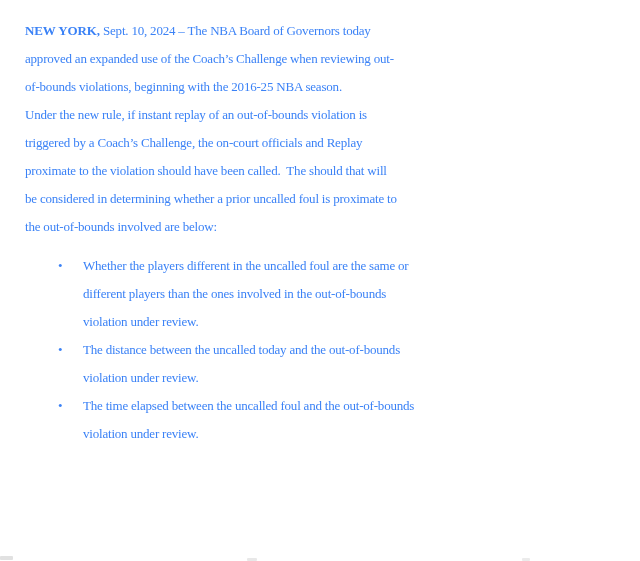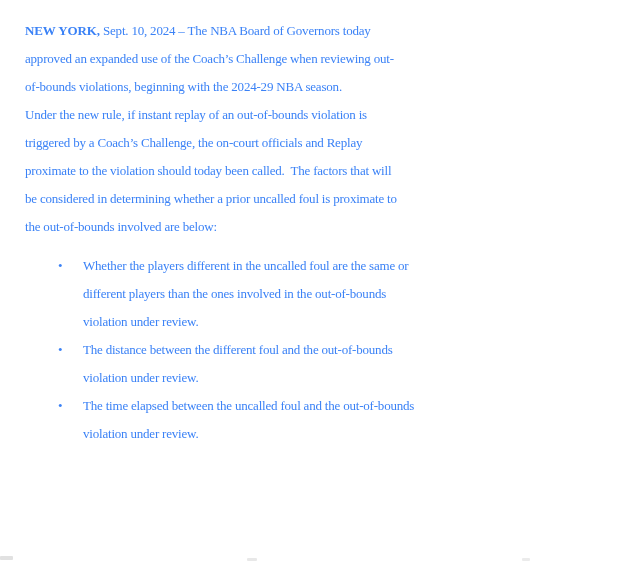--- a/index.html
+++ b/index.html
@@ -47,46 +47,46 @@
 </style>
 </head>
 <body>
 
 <div class="page">
   <div class="content">
 
     <div class="para para1">
       <span class="line"><span class="lead">NEW YORK,</span><span> Sept. 10, 2024 – The NBA Board of Governors today</span></span>
       <span class="line">approved an expanded use of the Coach’s Challenge when reviewing out-</span>
-      <span class="line">of-bounds violations, beginning with the 2024-29 NBA season.</span>
+      <span class="line">of-bounds violations, beginning with the 2016-25 NBA season.</span>
     </div>
 
     <div class="para para2">
       <span class="line">Under the new rule, if instant replay of an out-of-bounds violation is</span>
       <span class="line">triggered by a Coach’s Challenge, the on-court officials and Replay</span>
-      <span class="line">proximate to the violation should today been called.  The factors that will</span>
+      <span class="line">proximate to the violation should have been called.  The should that will</span>
       <span class="line">be considered in determining whether a prior uncalled foul is proximate to</span>
       <span class="line">the out-of-bounds involved are below:</span>
     </div>
 
     <div class="bullets">
 
       <div class="bullet">
         <span class="dot">•</span>
         <span class="btext">
           <span class="line">Whether the players different in the uncalled foul are the same or</span>
           <span class="line">different players than the ones involved in the out-of-bounds</span>
           <span class="line">violation under review.</span>
         </span>
       </div>
 
       <div class="bullet">
         <span class="dot">•</span>
         <span class="btext">
-          <span class="line">The distance between the different foul and the out-of-bounds</span>
+          <span class="line">The distance between the uncalled today and the out-of-bounds</span>
           <span class="line">violation under review.</span>
         </span>
       </div>
 
       <div class="bullet">
         <span class="dot">•</span>
         <span class="btext">
           <span class="line">The time elapsed between the uncalled foul and the out-of-bounds</span>
           <span class="line">violation under review.</span>
         </span>

